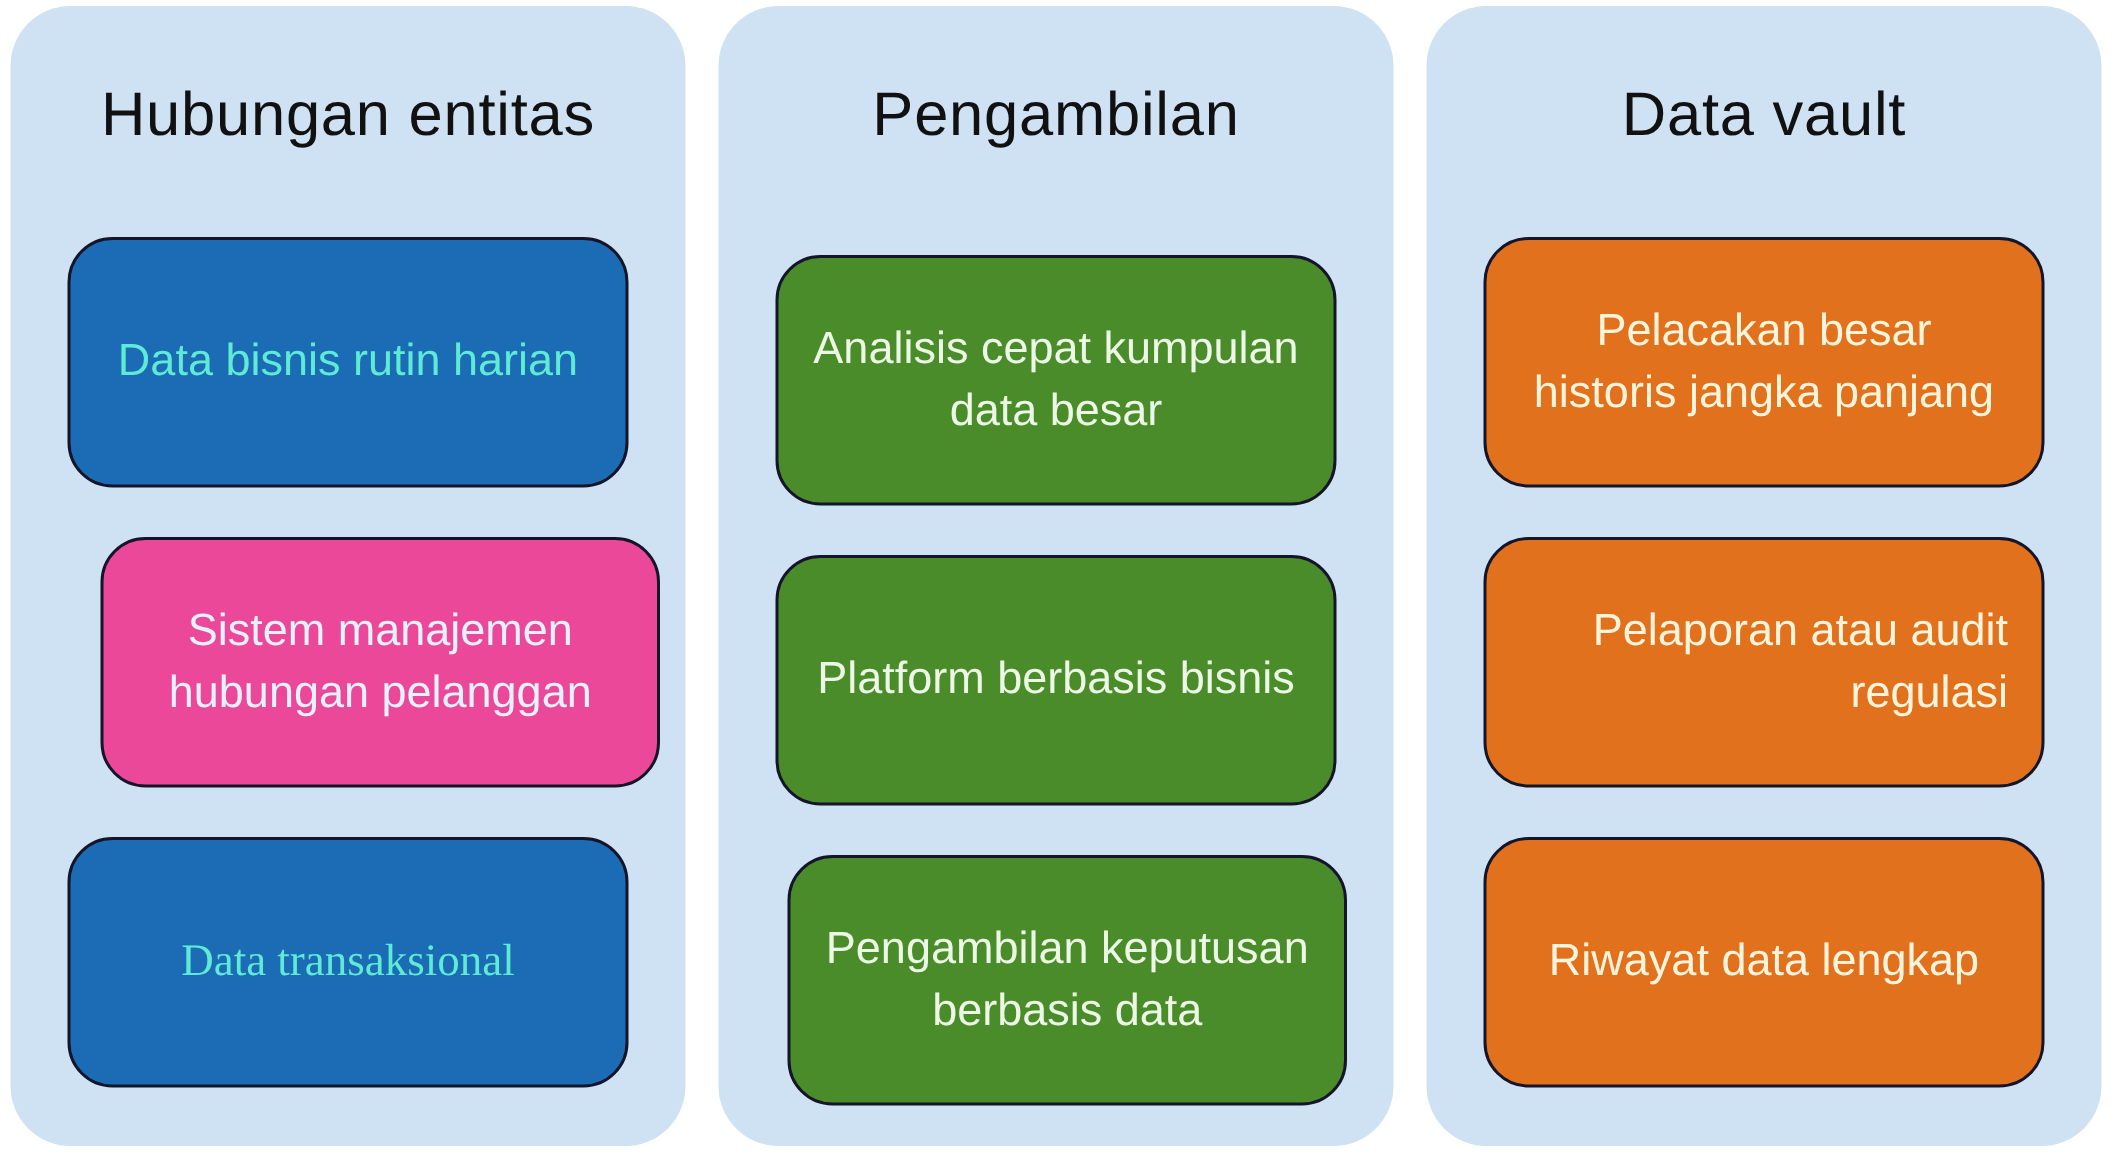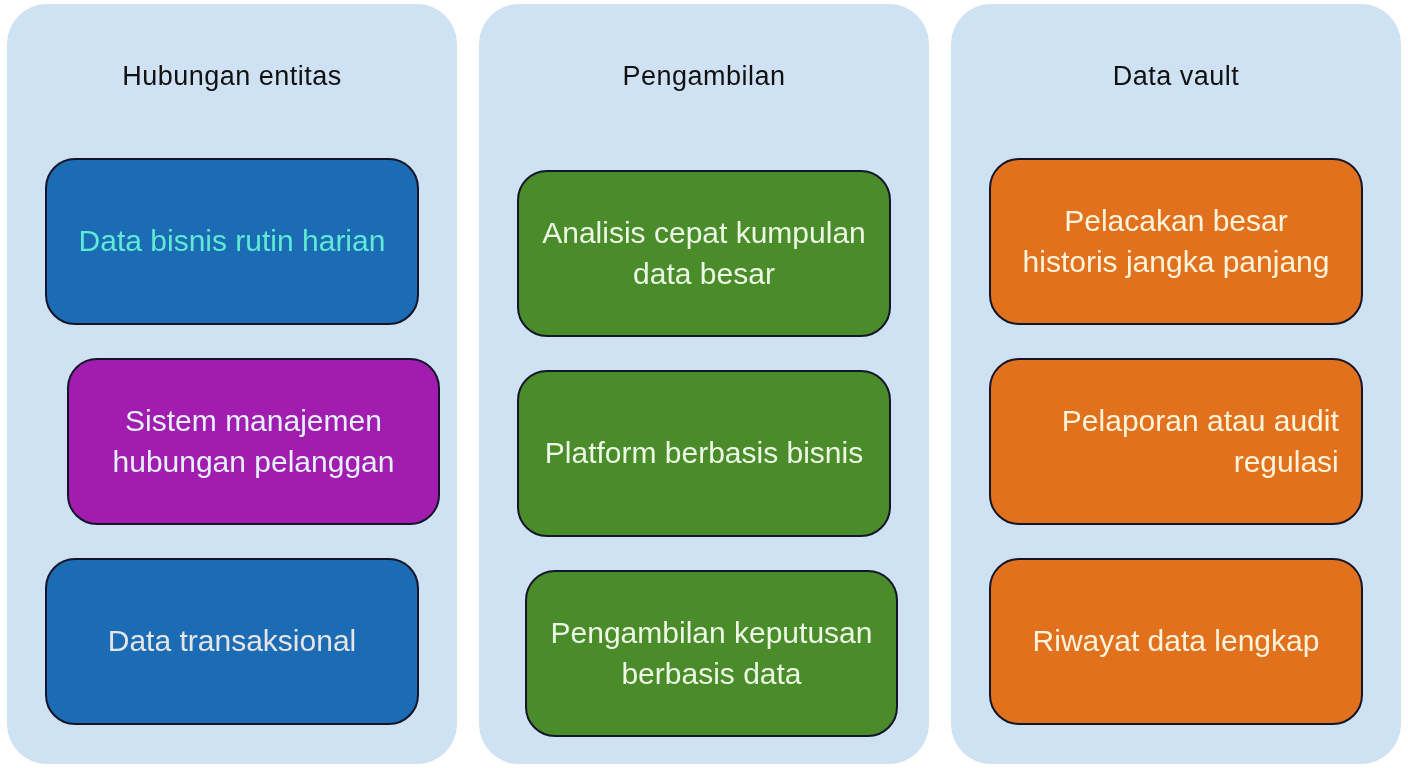--- a/index.html
+++ b/index.html
@@ -25,21 +25,21 @@
     flex-direction: column;
     align-items: center;
     box-sizing: border-box;
   }
   .panel-title {
     margin-top: 46px;
     height: 52px;
     display: flex;
     align-items: center;
     justify-content: center;
-    font-size: 27px;
+    font-size: 41px;
     letter-spacing: 0.5px;
     color: #111111;
     white-space: nowrap;
   }
   .boxes {
     margin-top: 56px;
     width: 100%;
     display: flex;
     flex-direction: column;
     align-items: center;
@@ -63,22 +63,22 @@
 </style>
 </head>
 <body>
 
 <div class="canvas">
 
   <div class="panel">
     <div class="panel-title">Hubungan entitas</div>
     <div class="boxes">
       <div class="item-box" style="background-color: rgb(27, 107, 181); color: #5eead4;">Data bisnis rutin harian</div>
-      <div class="item-box" style="background-color: #a21caf; color: rgb(227, 241, 251); margin-left: 43px;">Sistem manajemen hubungan pelanggan</div>
-      <div class="item-box" style="background-color: rgb(27, 107, 181); color: #e5e5e5;">Data transaksional</div>
+      <div class="item-box" style="background-color: #ec4899; color: rgb(227, 241, 251); margin-left: 43px;">Sistem manajemen hubungan pelanggan</div>
+      <div class="item-box" style="background-color: rgb(27, 107, 181); color: #5eead4; font-family: Liberation Serif, serif;">Data transaksional</div>
     </div>
   </div>
 
   <div class="panel">
     <div class="panel-title">Pengambilan</div>
     <div class="boxes">
       <div class="item-box" style="background-color: rgb(74, 140, 42); color: rgb(237, 247, 230); margin-top: 12px;">Analisis cepat kumpulan data besar</div>
       <div class="item-box" style="background-color: rgb(74, 140, 42); color: rgb(237, 247, 230);">Platform berbasis bisnis</div>
       <div class="item-box" style="background-color: rgb(74, 140, 42); color: rgb(237, 247, 230); margin-left: 15px;">Pengambilan keputusan berbasis data</div>
     </div>

